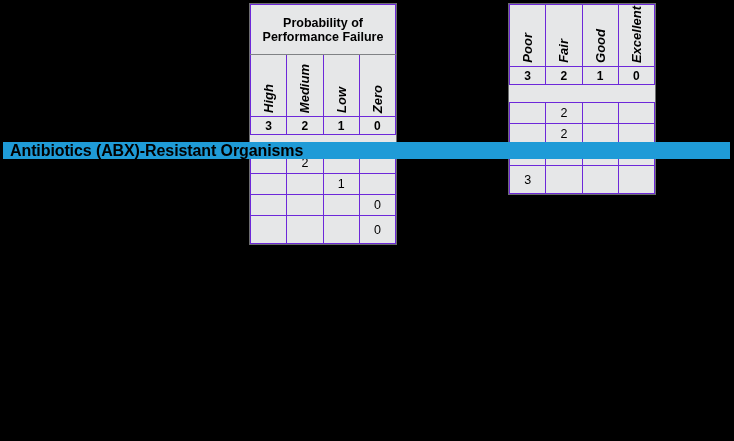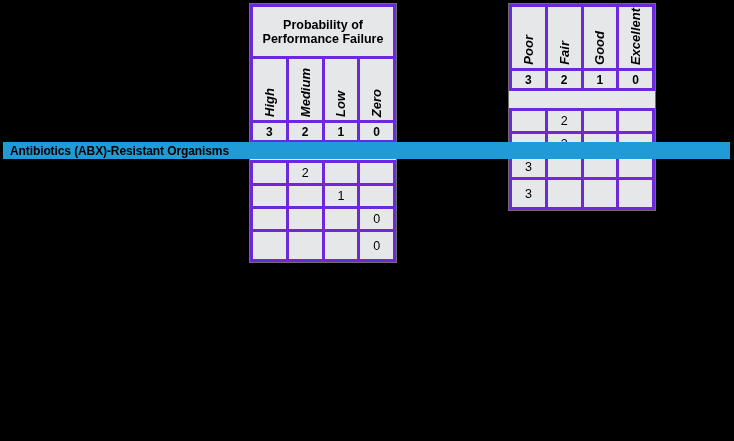--- a/index.html
+++ b/index.html
@@ -21,21 +21,21 @@
     left: 3px;
     top: 142px;
     width: 727px;
     height: 17px;
     background: #1f9bd7;
     display: flex;
     align-items: center;
     z-index: 5;
   }
   #banner .banner-label {
-    font-size: 12px;
+    font-size: 16px;
     font-weight: bold;
     color: #000000;
     padding-left: 7px;
     letter-spacing: -0.1px;
     white-space: nowrap;
   }
 
   
   .matrix {
     position: absolute;
@@ -47,21 +47,21 @@
   }
   #matrix-probability { left: 249px; width: 148px; }
   #matrix-infection   { left: 508px; width: 148px; }
 
   .matrix table {
     border-collapse: collapse;
     width: 100%;
     table-layout: fixed;
   }
   .matrix td {
-    border: 3px solid #6d28d9;
+    border: 1px solid #6d28d9;
     background: #e6e7e8;
     text-align: center;
     vertical-align: middle;
     padding: 0;
   }
 
   
   .group-title {
     height: 49px;
     font-size: 12.5px;

